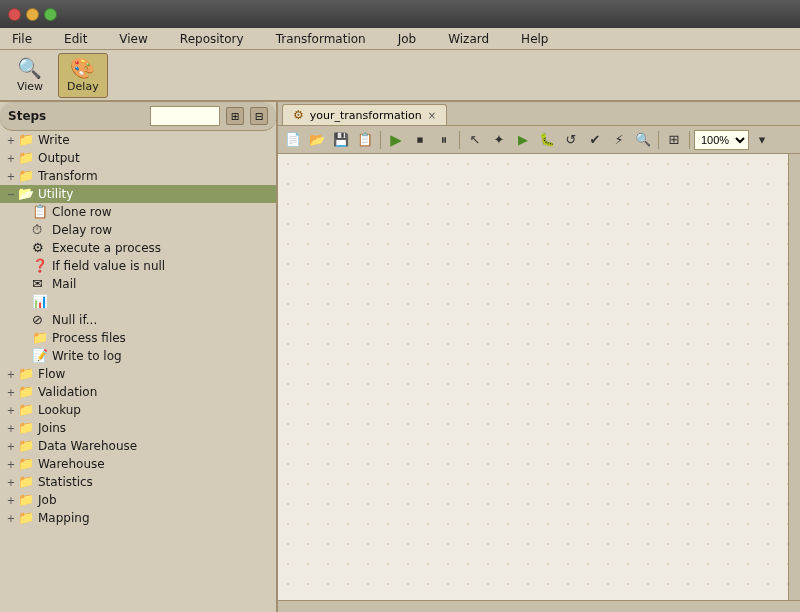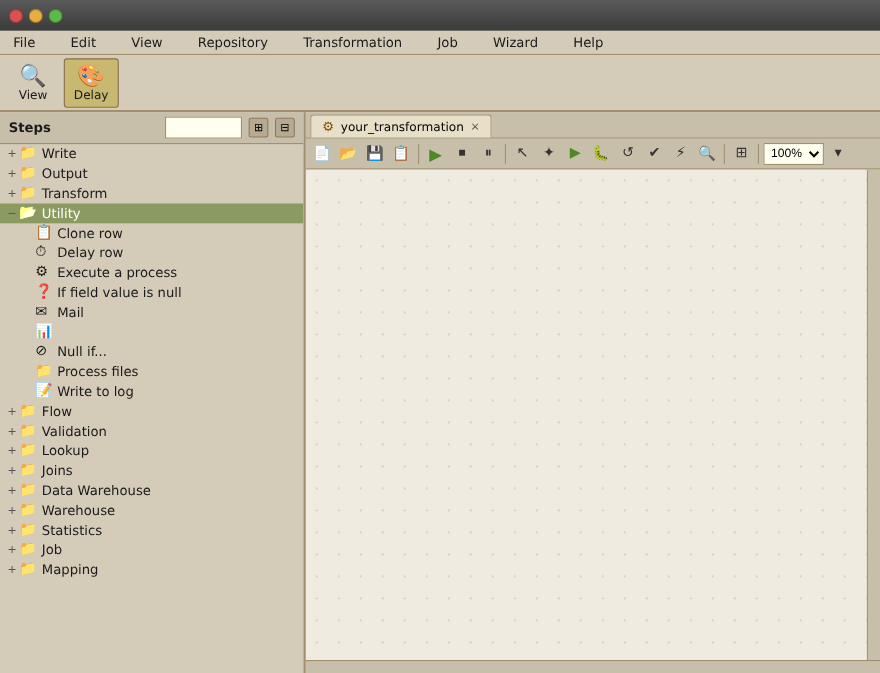--- a/index.html
+++ b/index.html
@@ -101,20 +101,21 @@
       flex-direction: column;
       overflow: hidden;
     }
     .steps-header {
       display: flex;
       align-items: center;
       padding: 4px 8px;
       border-bottom: 1px solid #a09070;
       gap: 6px;
       background: #c8bfaa;
+      border-radius: 13px;
     }
     .steps-label {
       font-weight: bold;
       font-size: 12px;
       color: #1a1a1a;
       flex: 1;
     }
     .search-input {
       width: 70px;
       height: 20px;

